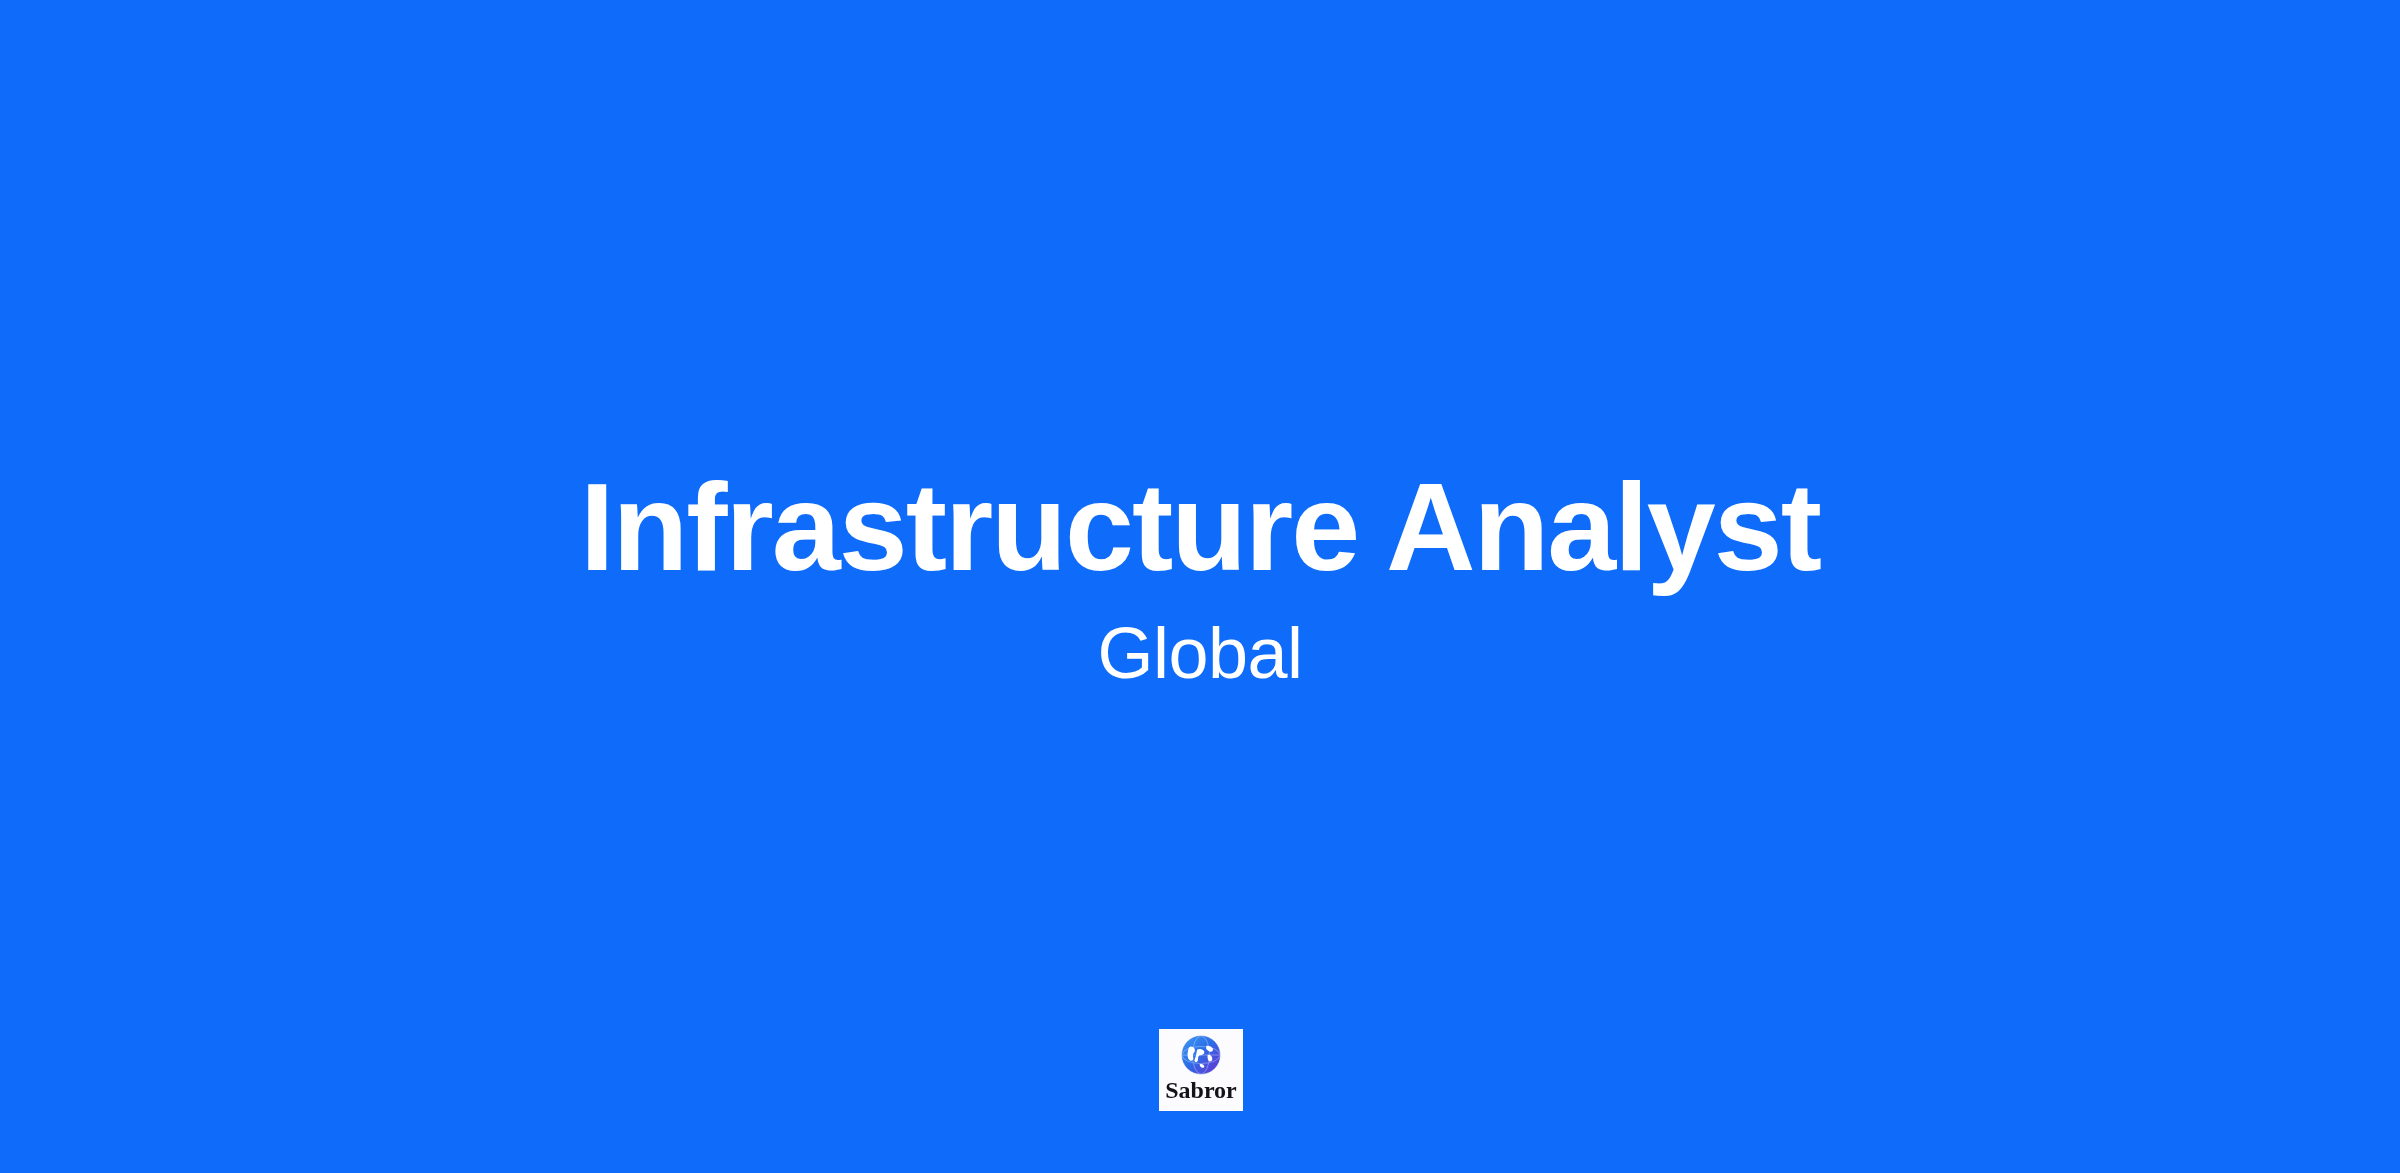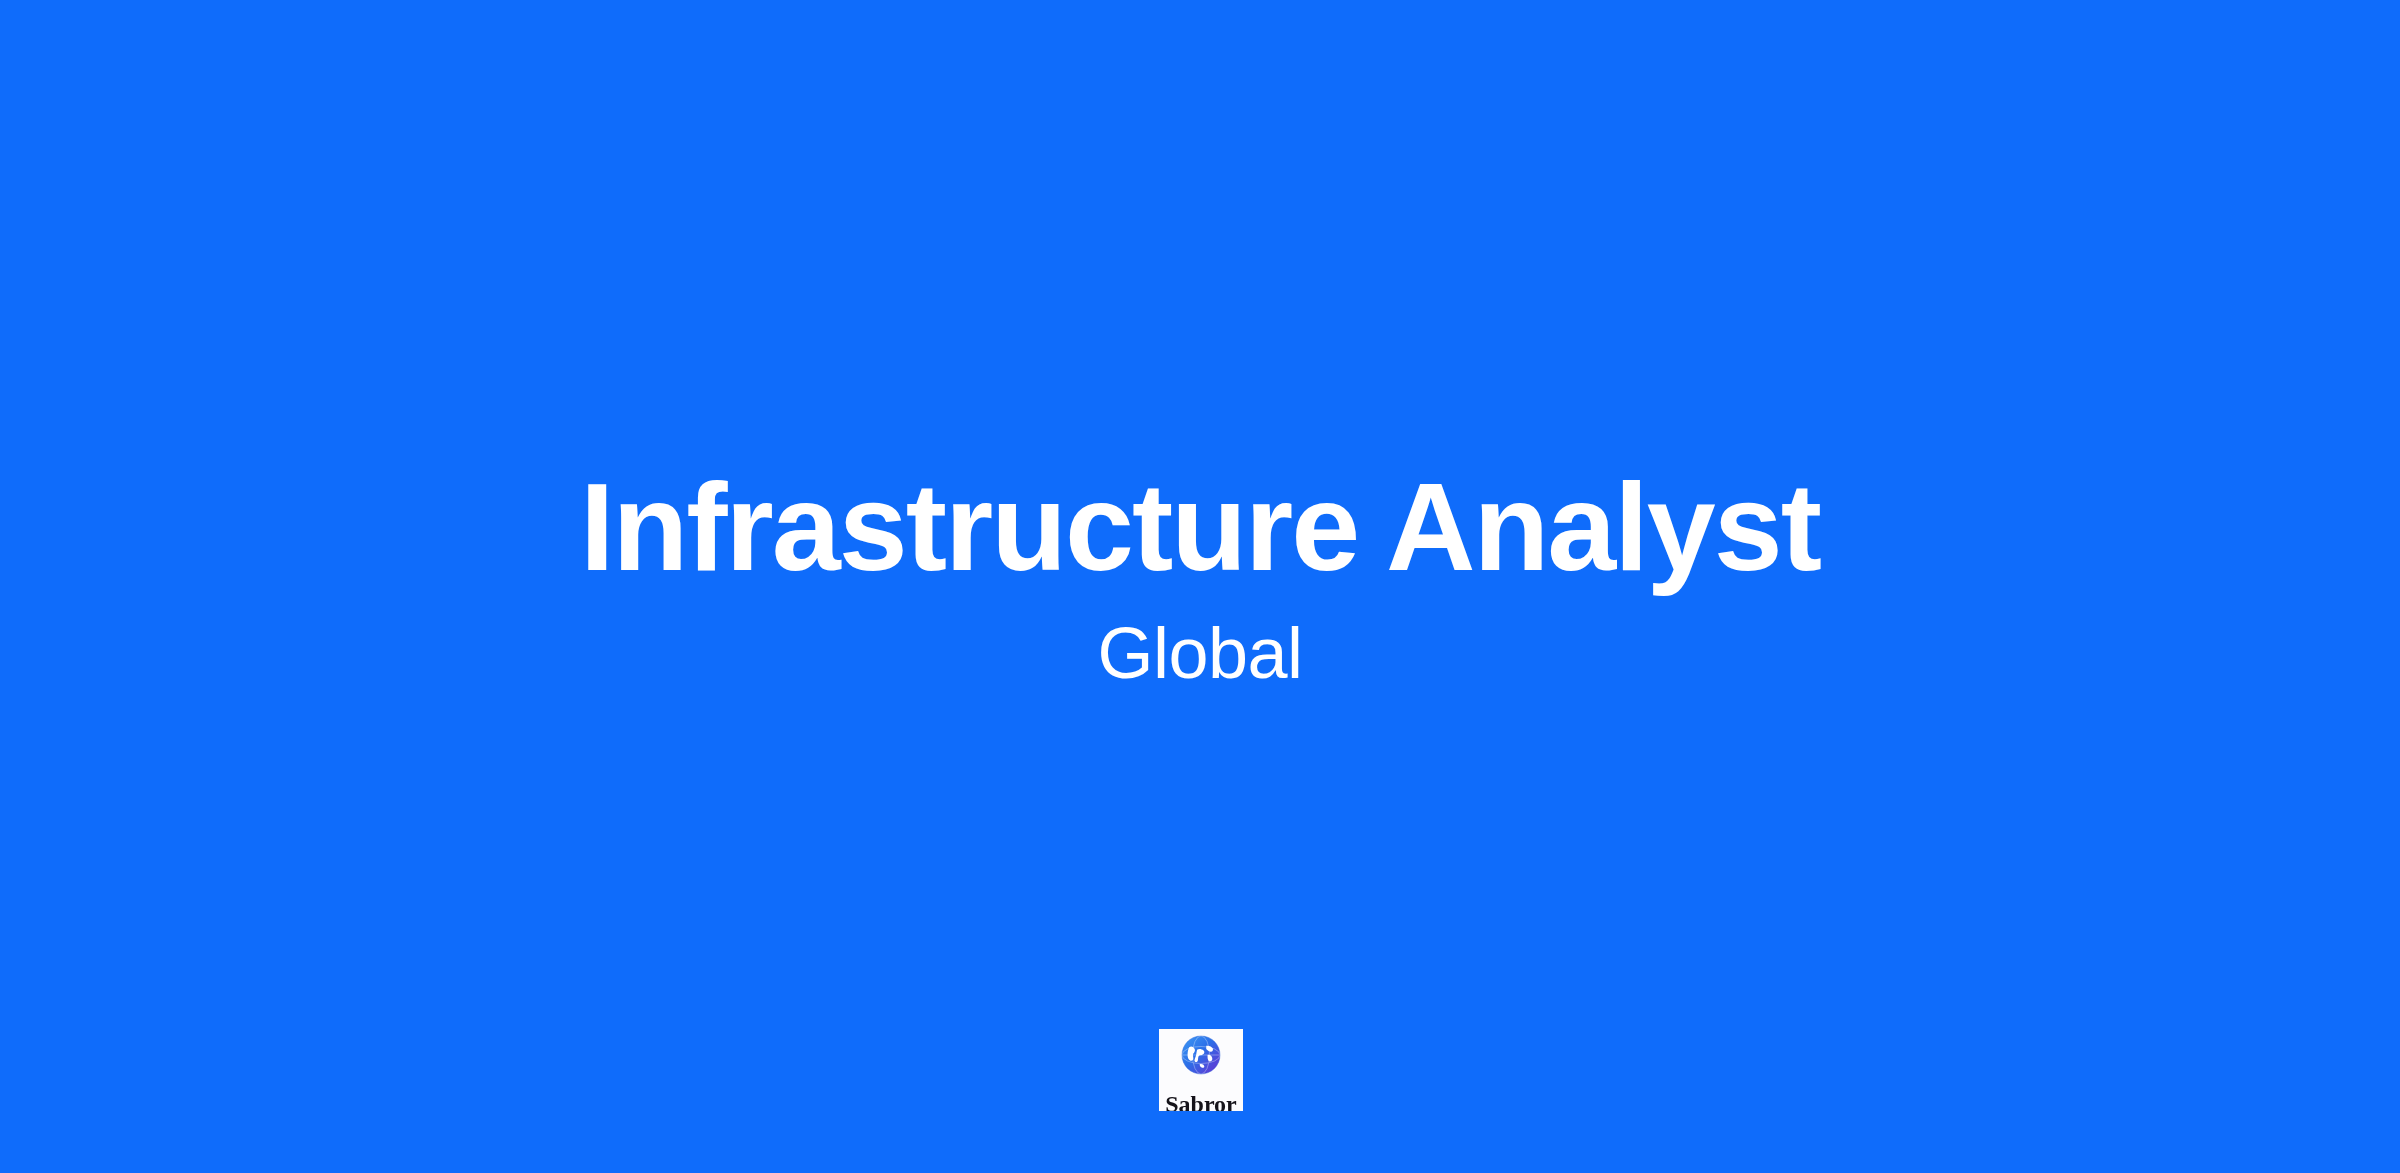--- a/index.html
+++ b/index.html
@@ -85,21 +85,21 @@
     flex: 0 0 auto;
   }
 
   .logo-wordmark {
     font-family: "Liberation Serif", serif;
     font-weight: 700;
     font-size: 24px;
     line-height: 1;
     color: #15131a;
     letter-spacing: 0px;
-    margin-top: 16px;
+    margin-top: 2px;
     white-space: nowrap;
   }
 </style>
 </head>
 <body>
 
 <div class="slide">
 
   <div class="hero">
     <h1 class="hero-title">Infrastructure Analyst</h1>

